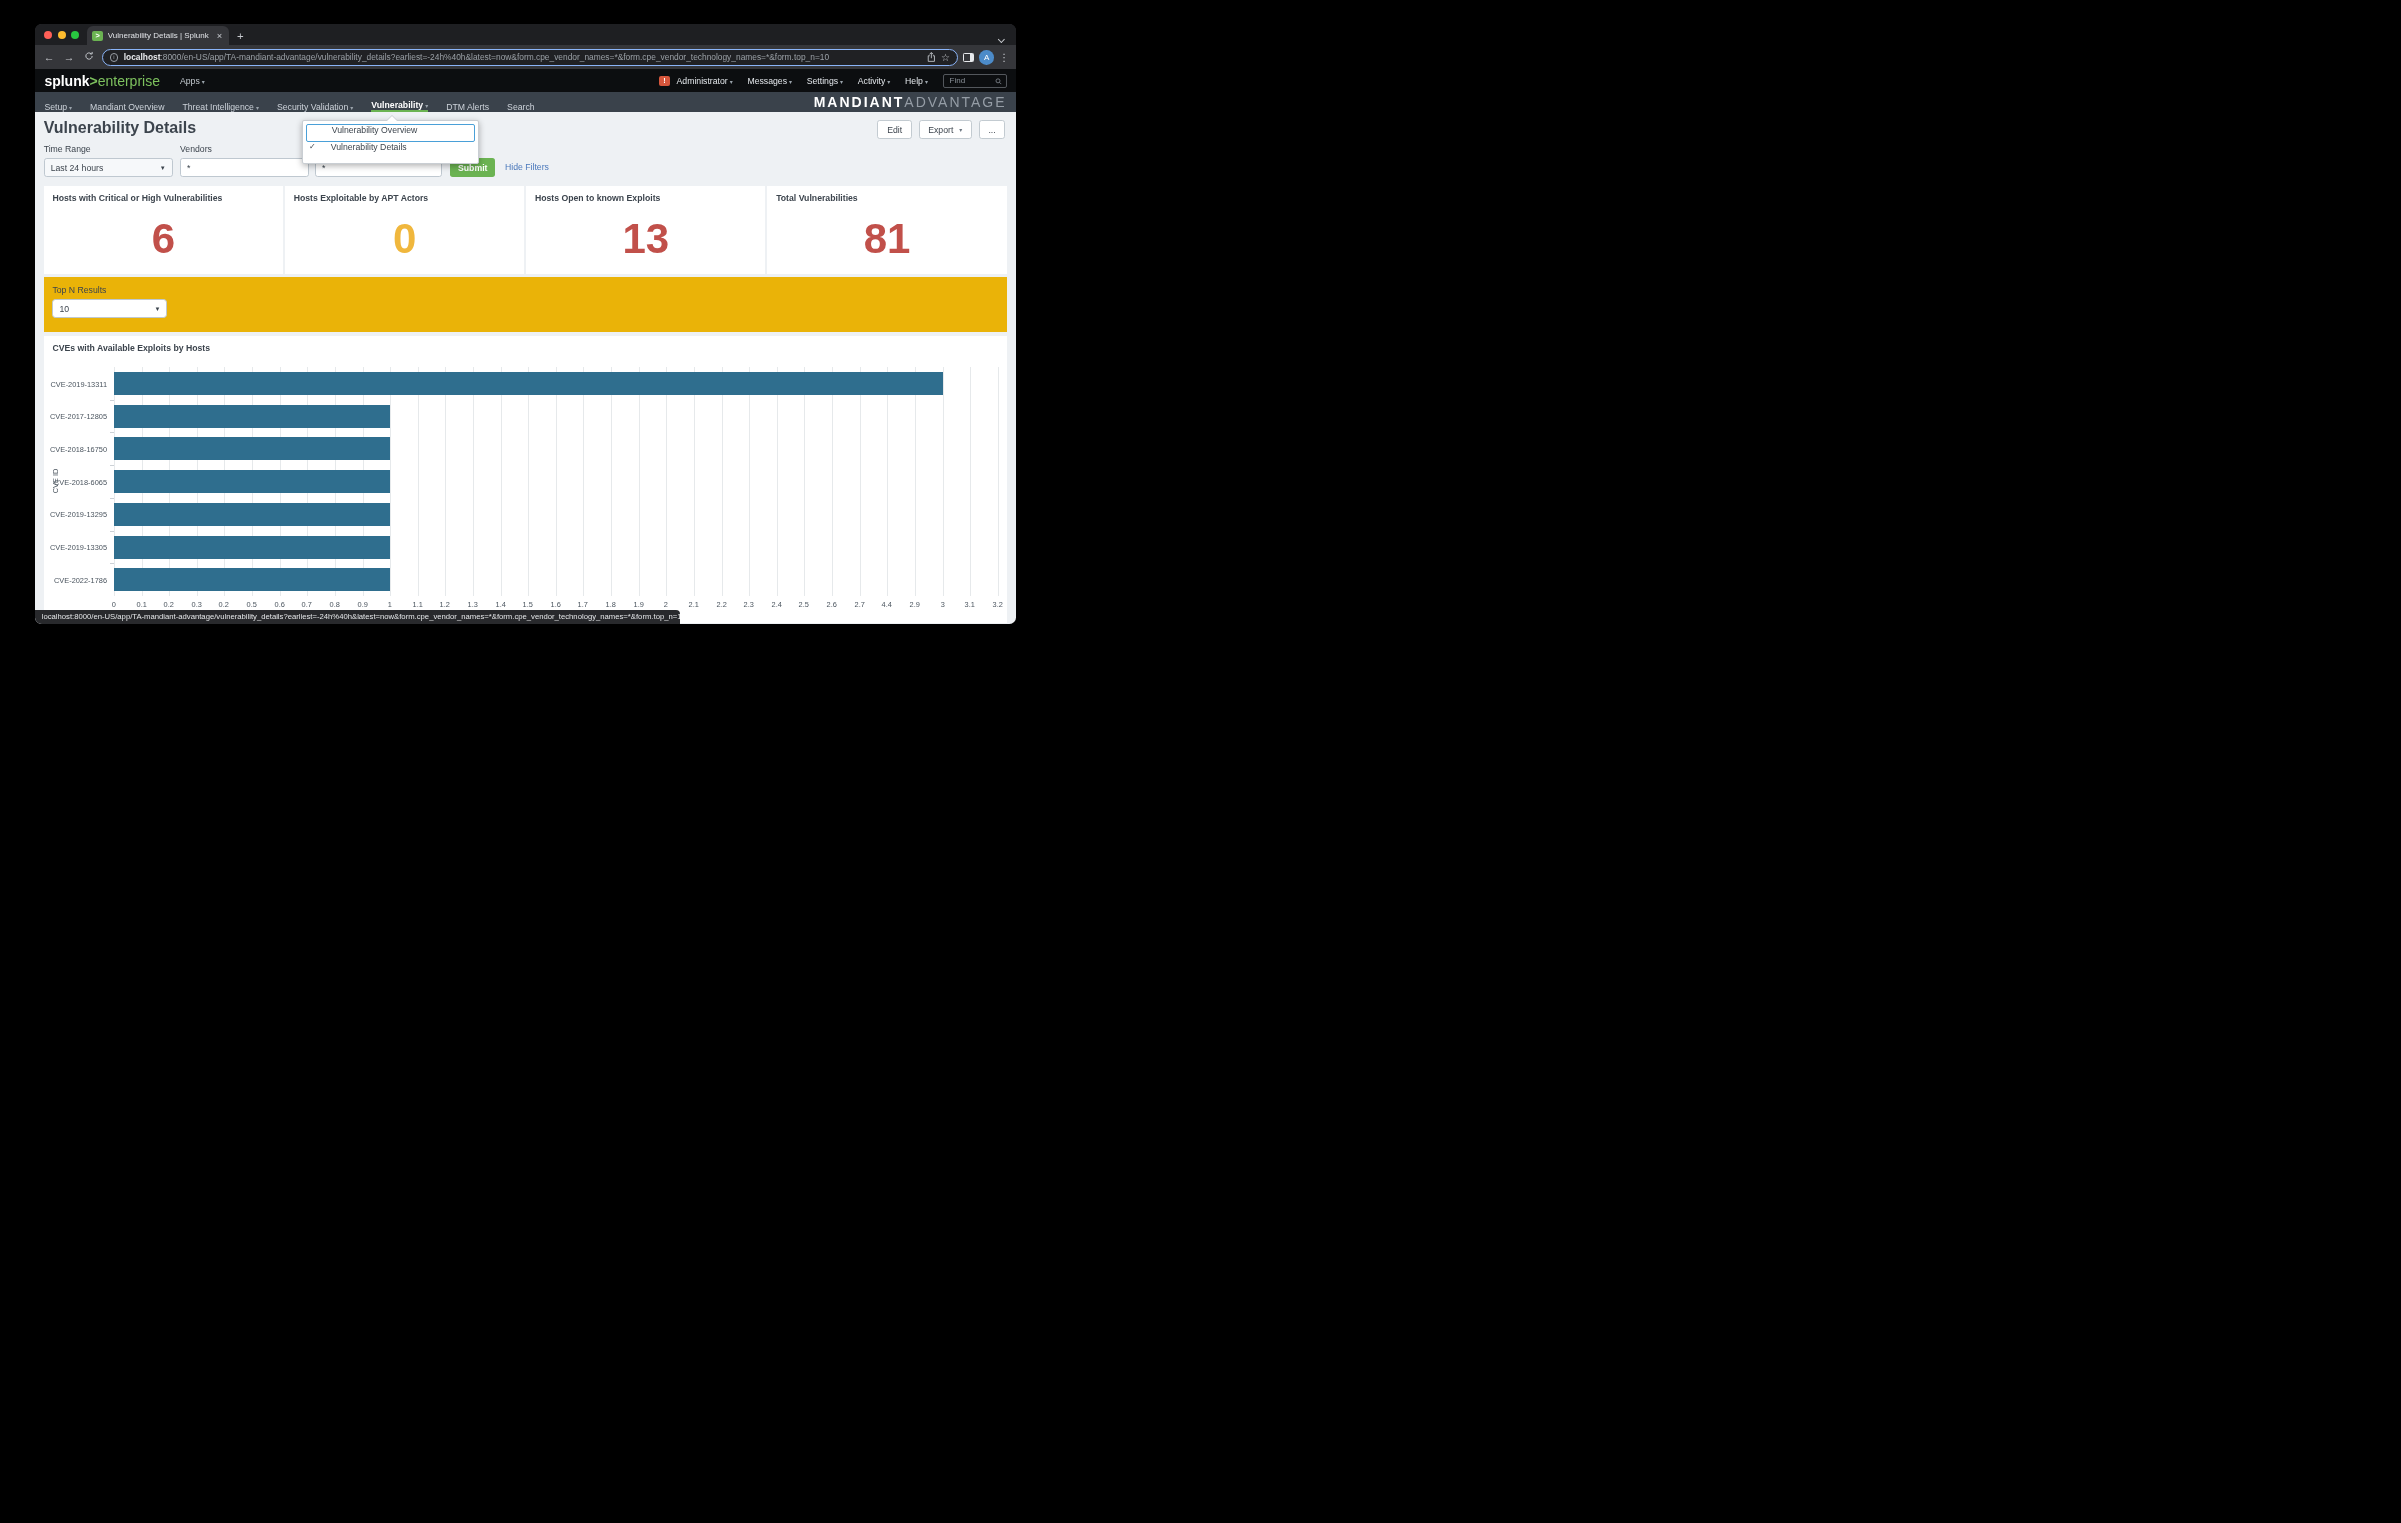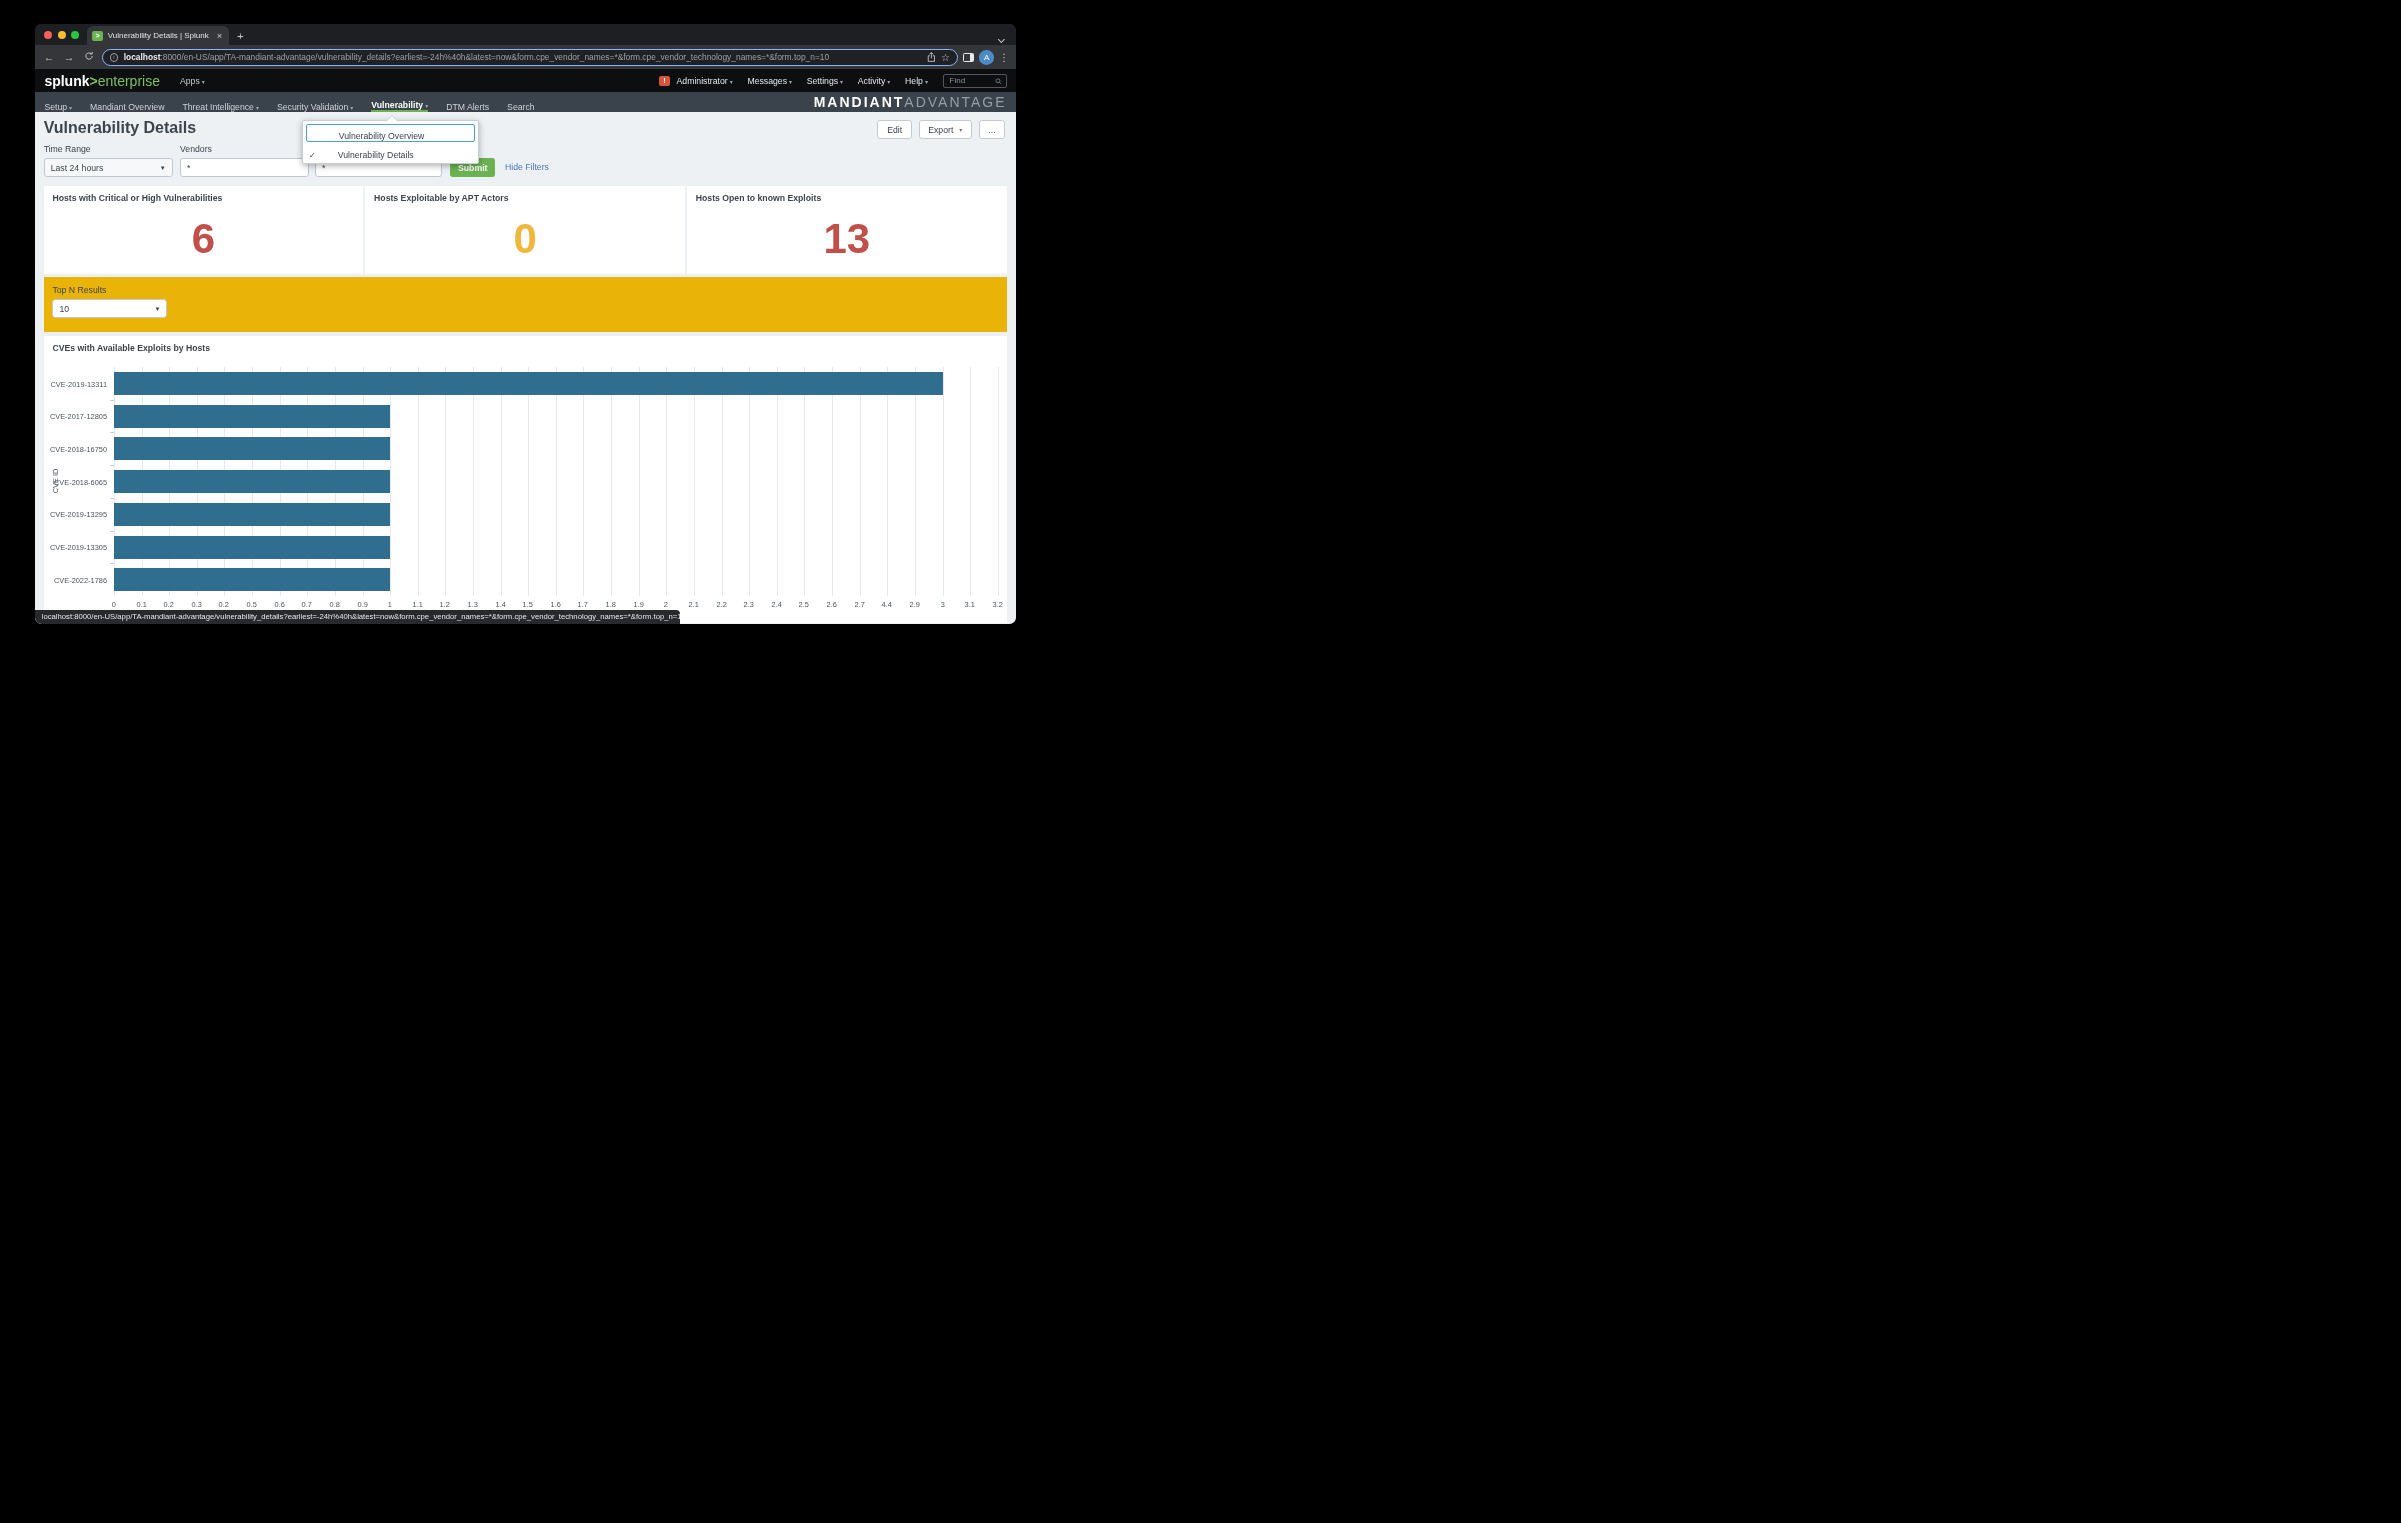--- a/index.html
+++ b/index.html
@@ -96,21 +96,21 @@
   .gridline{position:absolute;top:0;bottom:0;width:0.7px;background:#e6e9eb;}
   .bar{position:absolute;height:23px;}
   .chart-xticks{position:absolute;left:70px;top:264px;width:884px;height:9.4px;}
   .xtick{position:absolute;transform:translateX(-50%);font-size:7.4px;color:#4a545e;}
   .chart-xlabel{position:absolute;left:511px;top:273px;transform:translateX(-50%);font-size:7.4px;color:#4a545e;}
   
   .popup{position:absolute;left:267px;top:8px;width:177px;background:#fff;border:0.7px solid #c9ced3;border-radius:2px;
          box-shadow:0 2px 6.7px rgba(0,0,0,.3);padding:2.7px;z-index:50;}
   .popup::before{content:"";position:absolute;top:-6px;left:83px;border:6px solid transparent;border-top:none;border-bottom:6px solid #c9ced3;}
   .popup::after{content:"";position:absolute;top:-5.4px;left:84px;border:5.4px solid transparent;border-top:none;border-bottom:5.4px solid #fff;}
-  .popup-item{height:18px;display:flex;align-items:flex-end;padding-left:32px;font-size:8.7px;color:#3c444d;position:relative;border-radius:2px;}
+  .popup-item{height:18px;display:flex;align-items:flex-start;padding-left:25px;font-size:8.7px;color:#3c444d;position:relative;border-radius:2px;}
   .popup-item.focused{border:1.3px solid #4aa0d8;}
   .popup-item .check{position:absolute;left:3.4px;font-size:8px;}
   
   .statusbar{position:absolute;left:0;bottom:0;max-width:645px;background:#28292c;color:#e4e6e8;font-size:7.7px;
              padding:2px 6.7px 2.7px;border-top-right-radius:4px;white-space:nowrap;overflow:hidden;z-index:60;}
 </style>
 </head>
 <body>
 
 <div id="screen">
@@ -245,20 +245,24 @@
             <div class="kpi-label">Hosts with Critical or High Vulnerabilities</div>
             <div class="kpi-value" style="color: rgb(193, 80, 74);">6</div>
           </div>
           <div class="kpi">
             <div class="kpi-label">Hosts Exploitable by APT Actors</div>
             <div class="kpi-value" style="color: rgb(240, 183, 61);">0</div>
           </div>
           <div class="kpi">
             <div class="kpi-label">Hosts Open to known Exploits</div>
             <div class="kpi-value" style="color: rgb(193, 80, 74);">13</div>
+          </div>
+          <div class="kpi">
+            <div class="kpi-label">Total Vulnerabilities</div>
+            <div class="kpi-value" style="color: rgb(193, 80, 74);">81</div>
           </div>
         </div>
 
       <div class="topn">
         <span class="topn-label">Top N Results</span>
         <div class="ctrl select topn-select">
           <span>10</span>
             <span class="sel-caret">▼</span>
         </div>
       </div>

